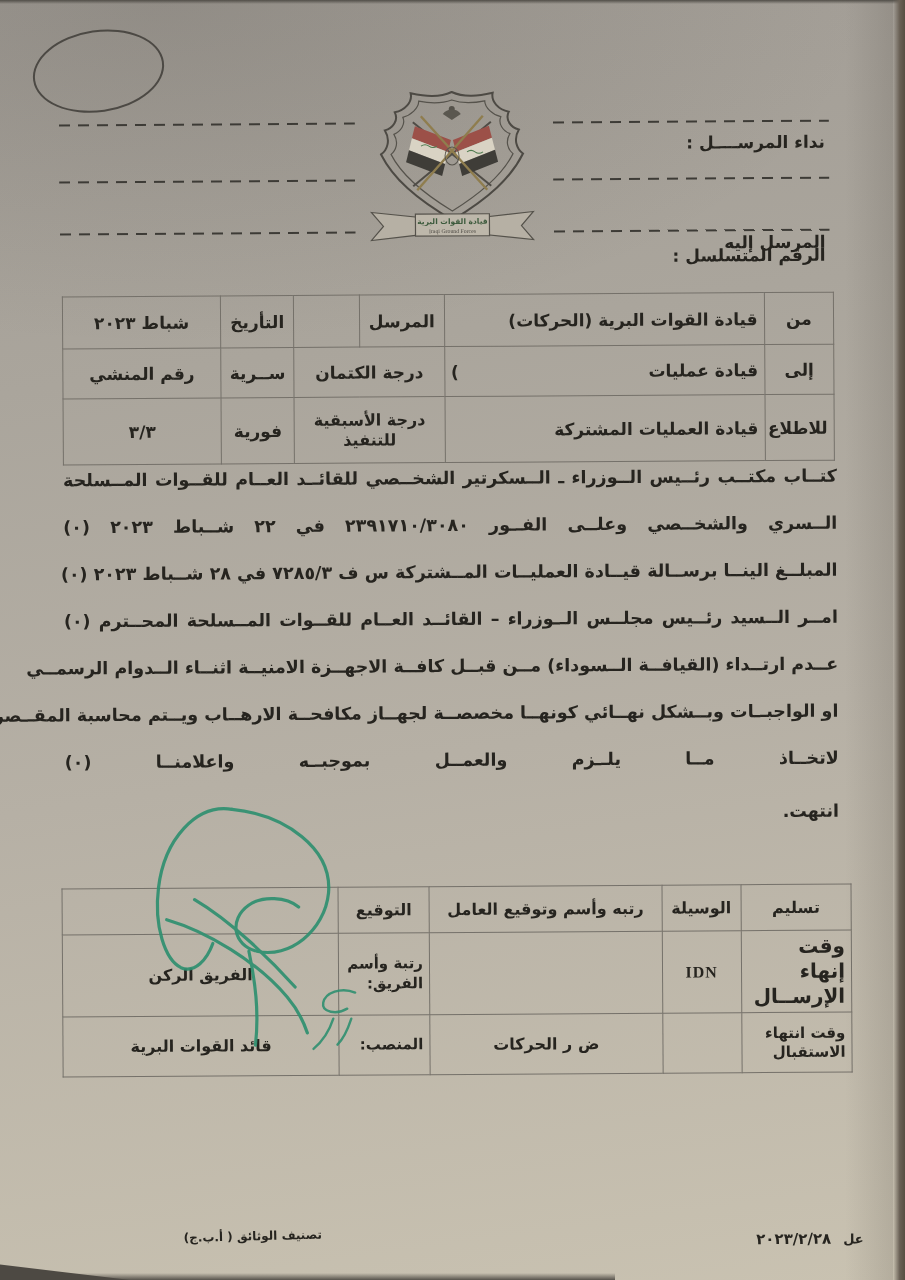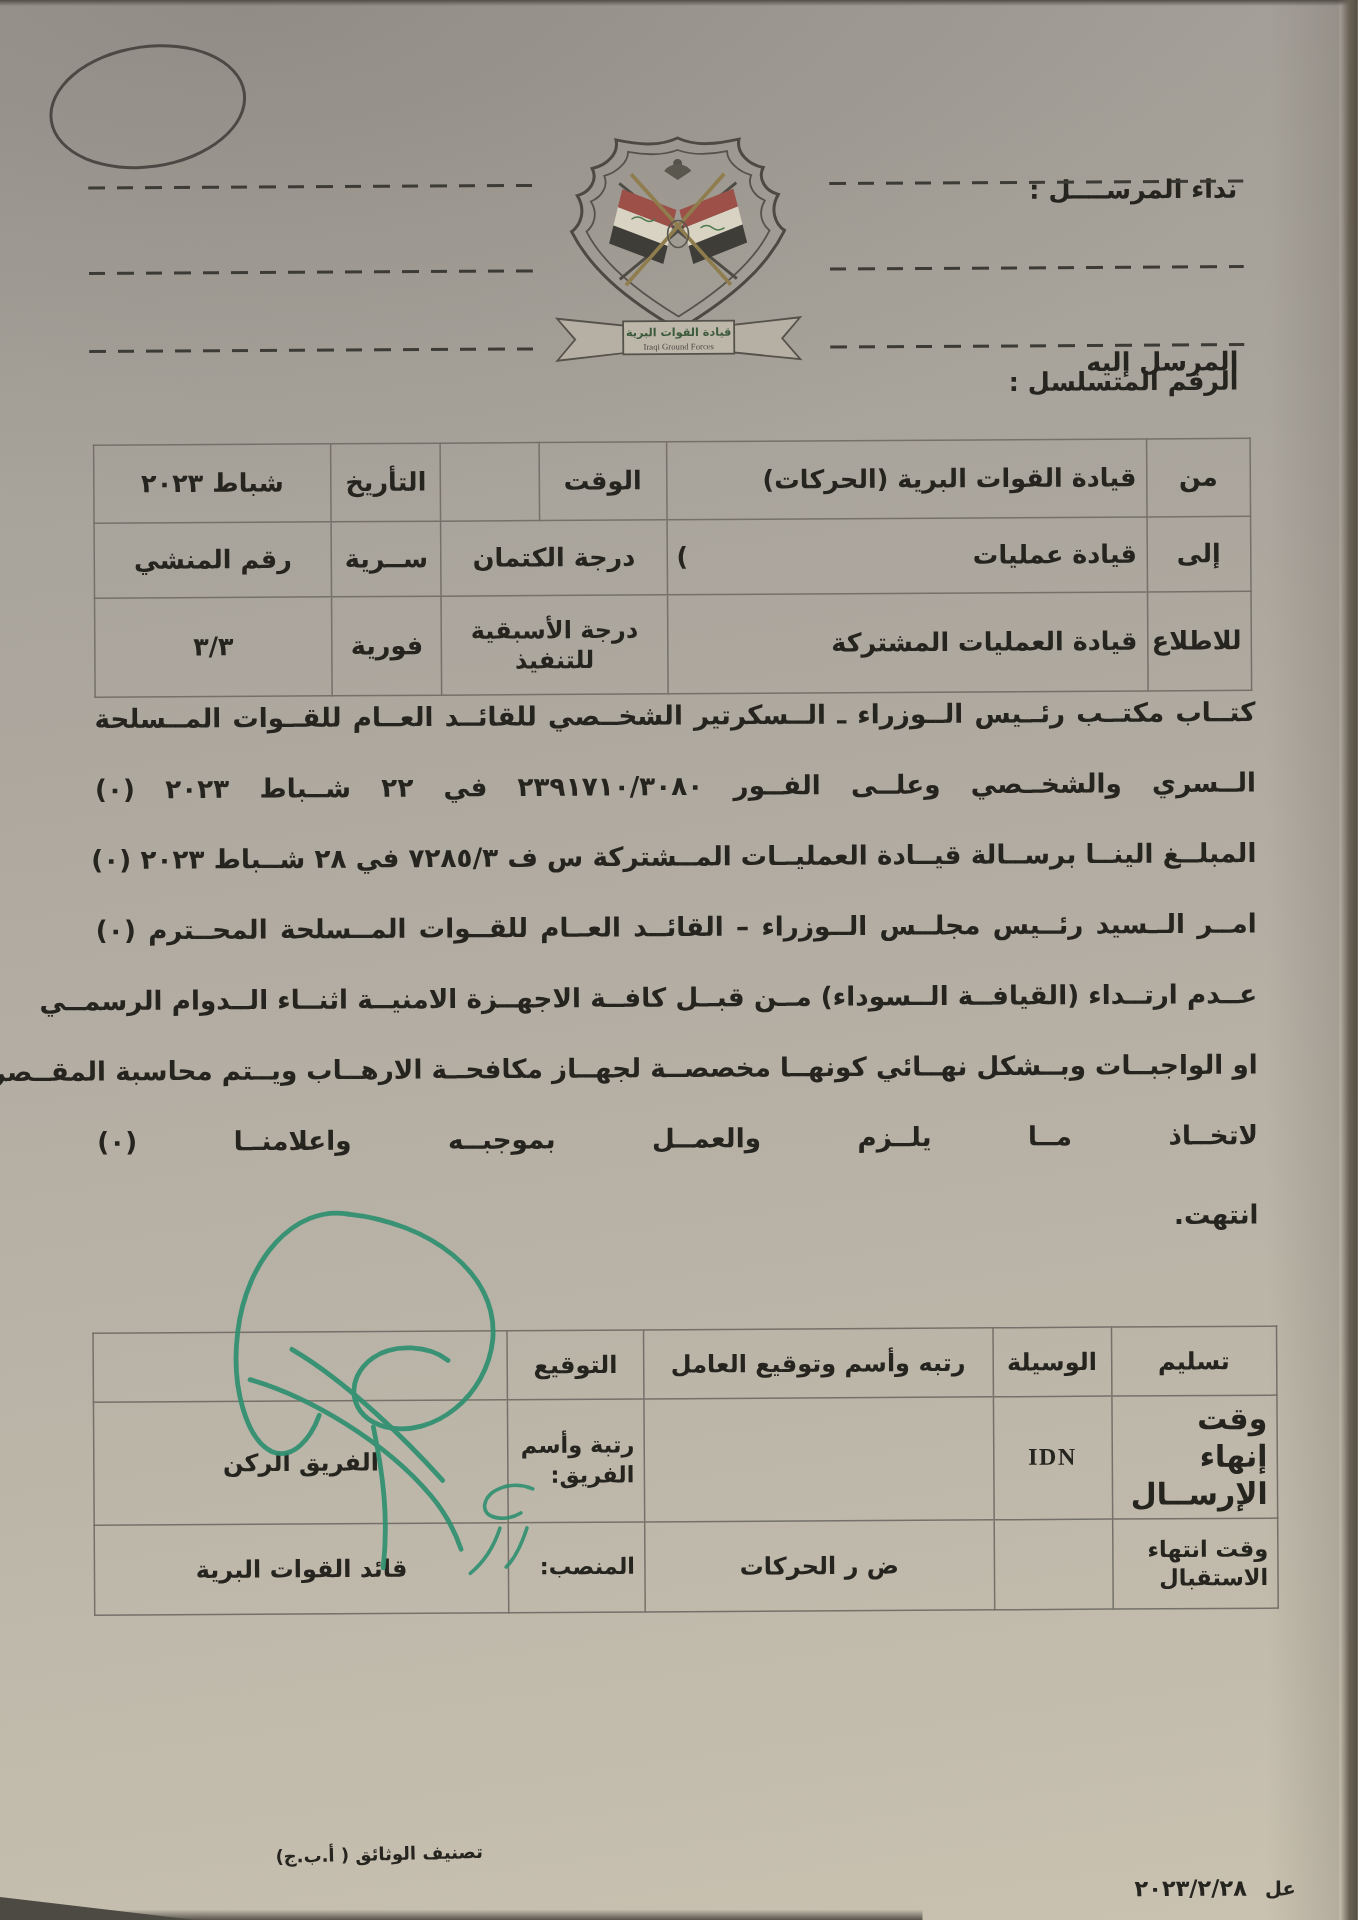--- a/index.html
+++ b/index.html
@@ -61,21 +61,21 @@
 
   
   .bodytext{left:64px;top:458px;width:774px;}
   .bodyline{height:47px;line-height:40px;font-size:17.5px;font-weight:bold;
     direction:rtl;text-align:justify;text-align-last:justify;white-space:nowrap;}
   .endline{height:40px;line-height:36px;font-size:17.5px;font-weight:bold;
     direction:rtl;text-align:right;}
 
   
   .classification{left:180px;top:1228px;font-size:12px;font-weight:bold;transform:rotate(-1deg);}
-  .date-row{right:45px;top:1232px;display:flex;direction:rtl;gap:12px;align-items:baseline;margin-top:20px;}
+  .date-row{right:45px;top:1232px;display:flex;direction:rtl;gap:12px;align-items:baseline;}
   .date-note{font-size:13px;font-weight:bold;}
   .date-val{font-size:15px;font-weight:bold;}
 
   svg{display:block;}
   .sig{z-index:6;}
   .ribbon-ar{font-family:"DejaVu Sans",sans-serif;font-weight:bold;}
   .ribbon-en{font-family:"Liberation Serif",serif;}
 </style>
 </head>
 <body>
@@ -110,38 +110,38 @@
       <text class="ribbon-en" x="89" y="147" text-anchor="middle" font-size="5.8" fill="#4d4a44">Iraqi Ground Forces</text>
     </svg>
 
     <div class="abs dash" style="left:62px;top:122px;width:296px;"></div>
     <div class="abs dash" style="left:556px;top:122px;width:276px;"></div>
     <div class="abs dash" style="left:62px;top:179px;width:296px;"></div>
     <div class="abs dash" style="left:556px;top:179px;width:276px;"></div>
     <div class="abs dash" style="left:62px;top:231px;width:296px;"></div>
     <div class="abs dash" style="left:556px;top:231px;width:276px;"></div>
 
-    <div class="abs rtl hdr-label" style="right:77px;top:119px;">نداء المرســــل :</div>
+    <div class="abs rtl hdr-label" style="right:77px;top:134px;">نداء المرســــل :</div>
     <div class="abs rtl hdr-label" style="right:77px;top:190px;margin-top:44px;">المرسل إليه</div>
     <div class="abs rtl hdr-label" style="right:77px;top:247px;">الرقم المتسلسل :</div>
 
     <table class="abs rtl routing" style="right:69px;top:294px;">
       <colgroup>
         <col style="width:9%">
           <col style="width:41.5%">
           <col style="width:11%">
         <col style="width:8.5%">
           <col style="width:9.5%">
           <col style="width:20.5%">
       </colgroup>
       <tbody>
           <tr style="height:52px;">
         <td>من</td>
         <td class="r">قيادة القوات البرية (الحركات)</td>
-        <td>الوقت</td>
+        <td>المرسل</td>
         <td></td>
         <td>التأريخ</td>
         <td>شباط ٢٠٢٣</td>
       </tr>
       <tr style="height:50px;">
         <td>إلى</td>
         <td class="r">
           <div class="cell-flex">
             <span>قيادة عمليات</span>
             <span class="paren">(</span>

